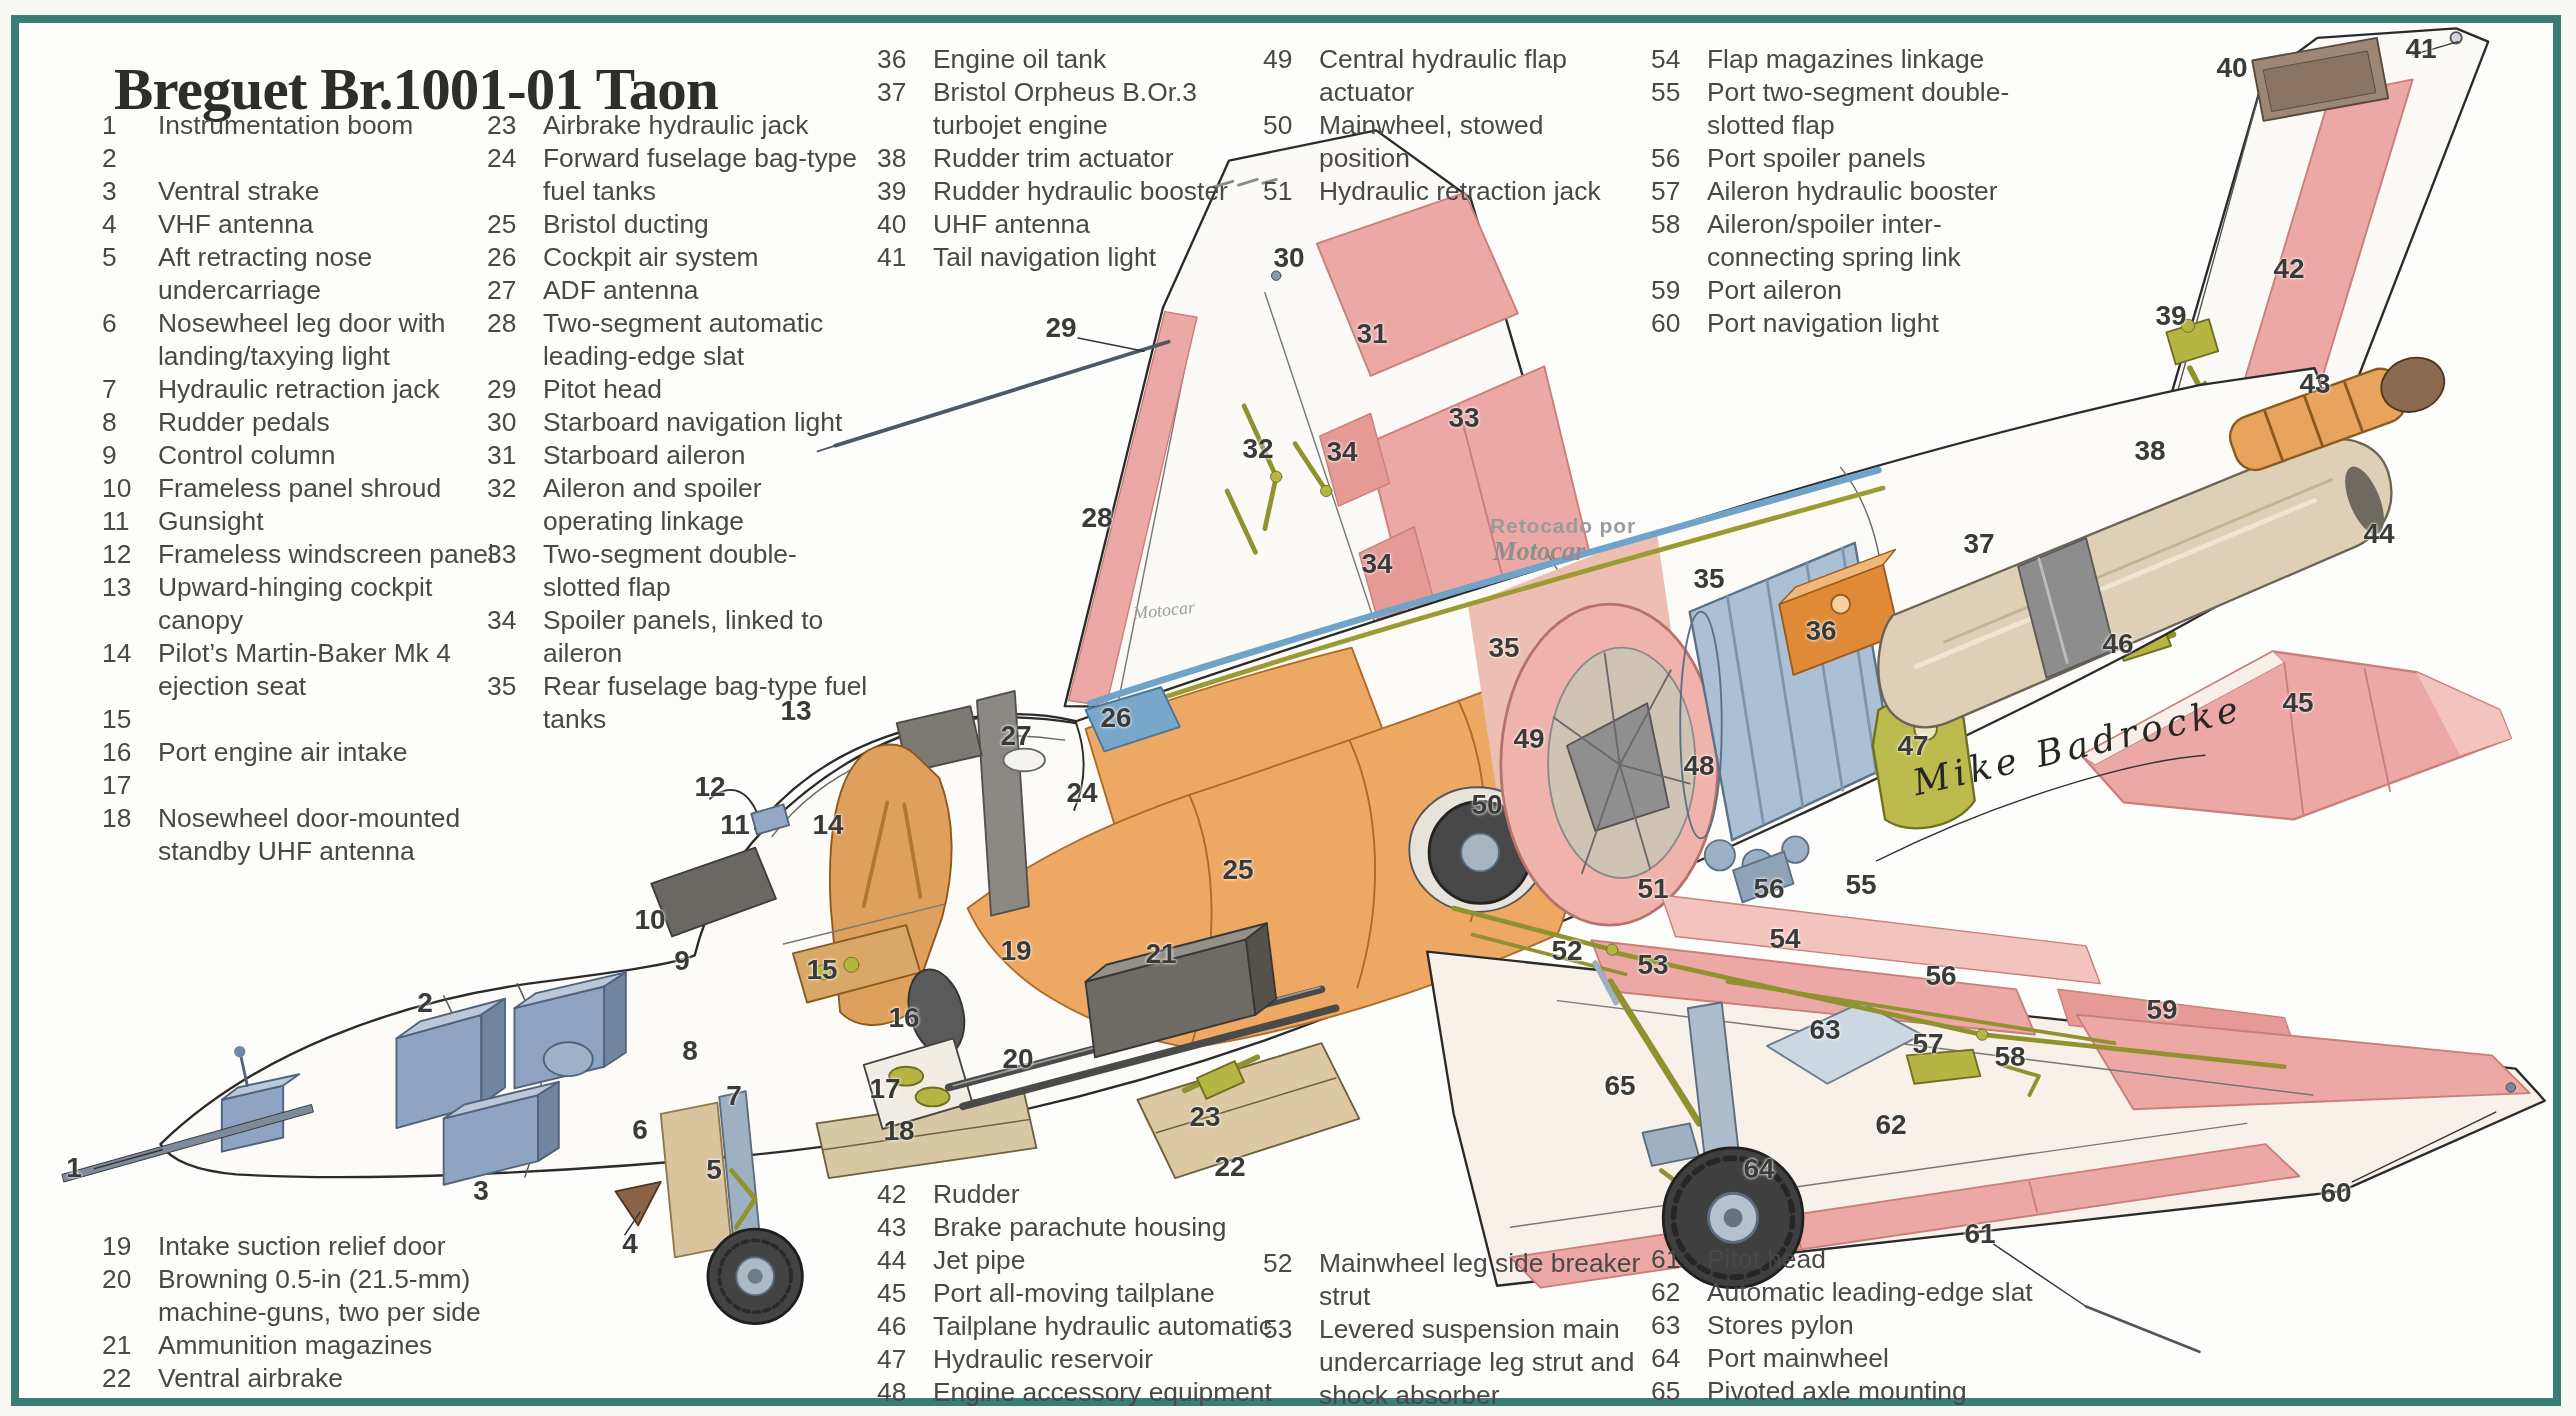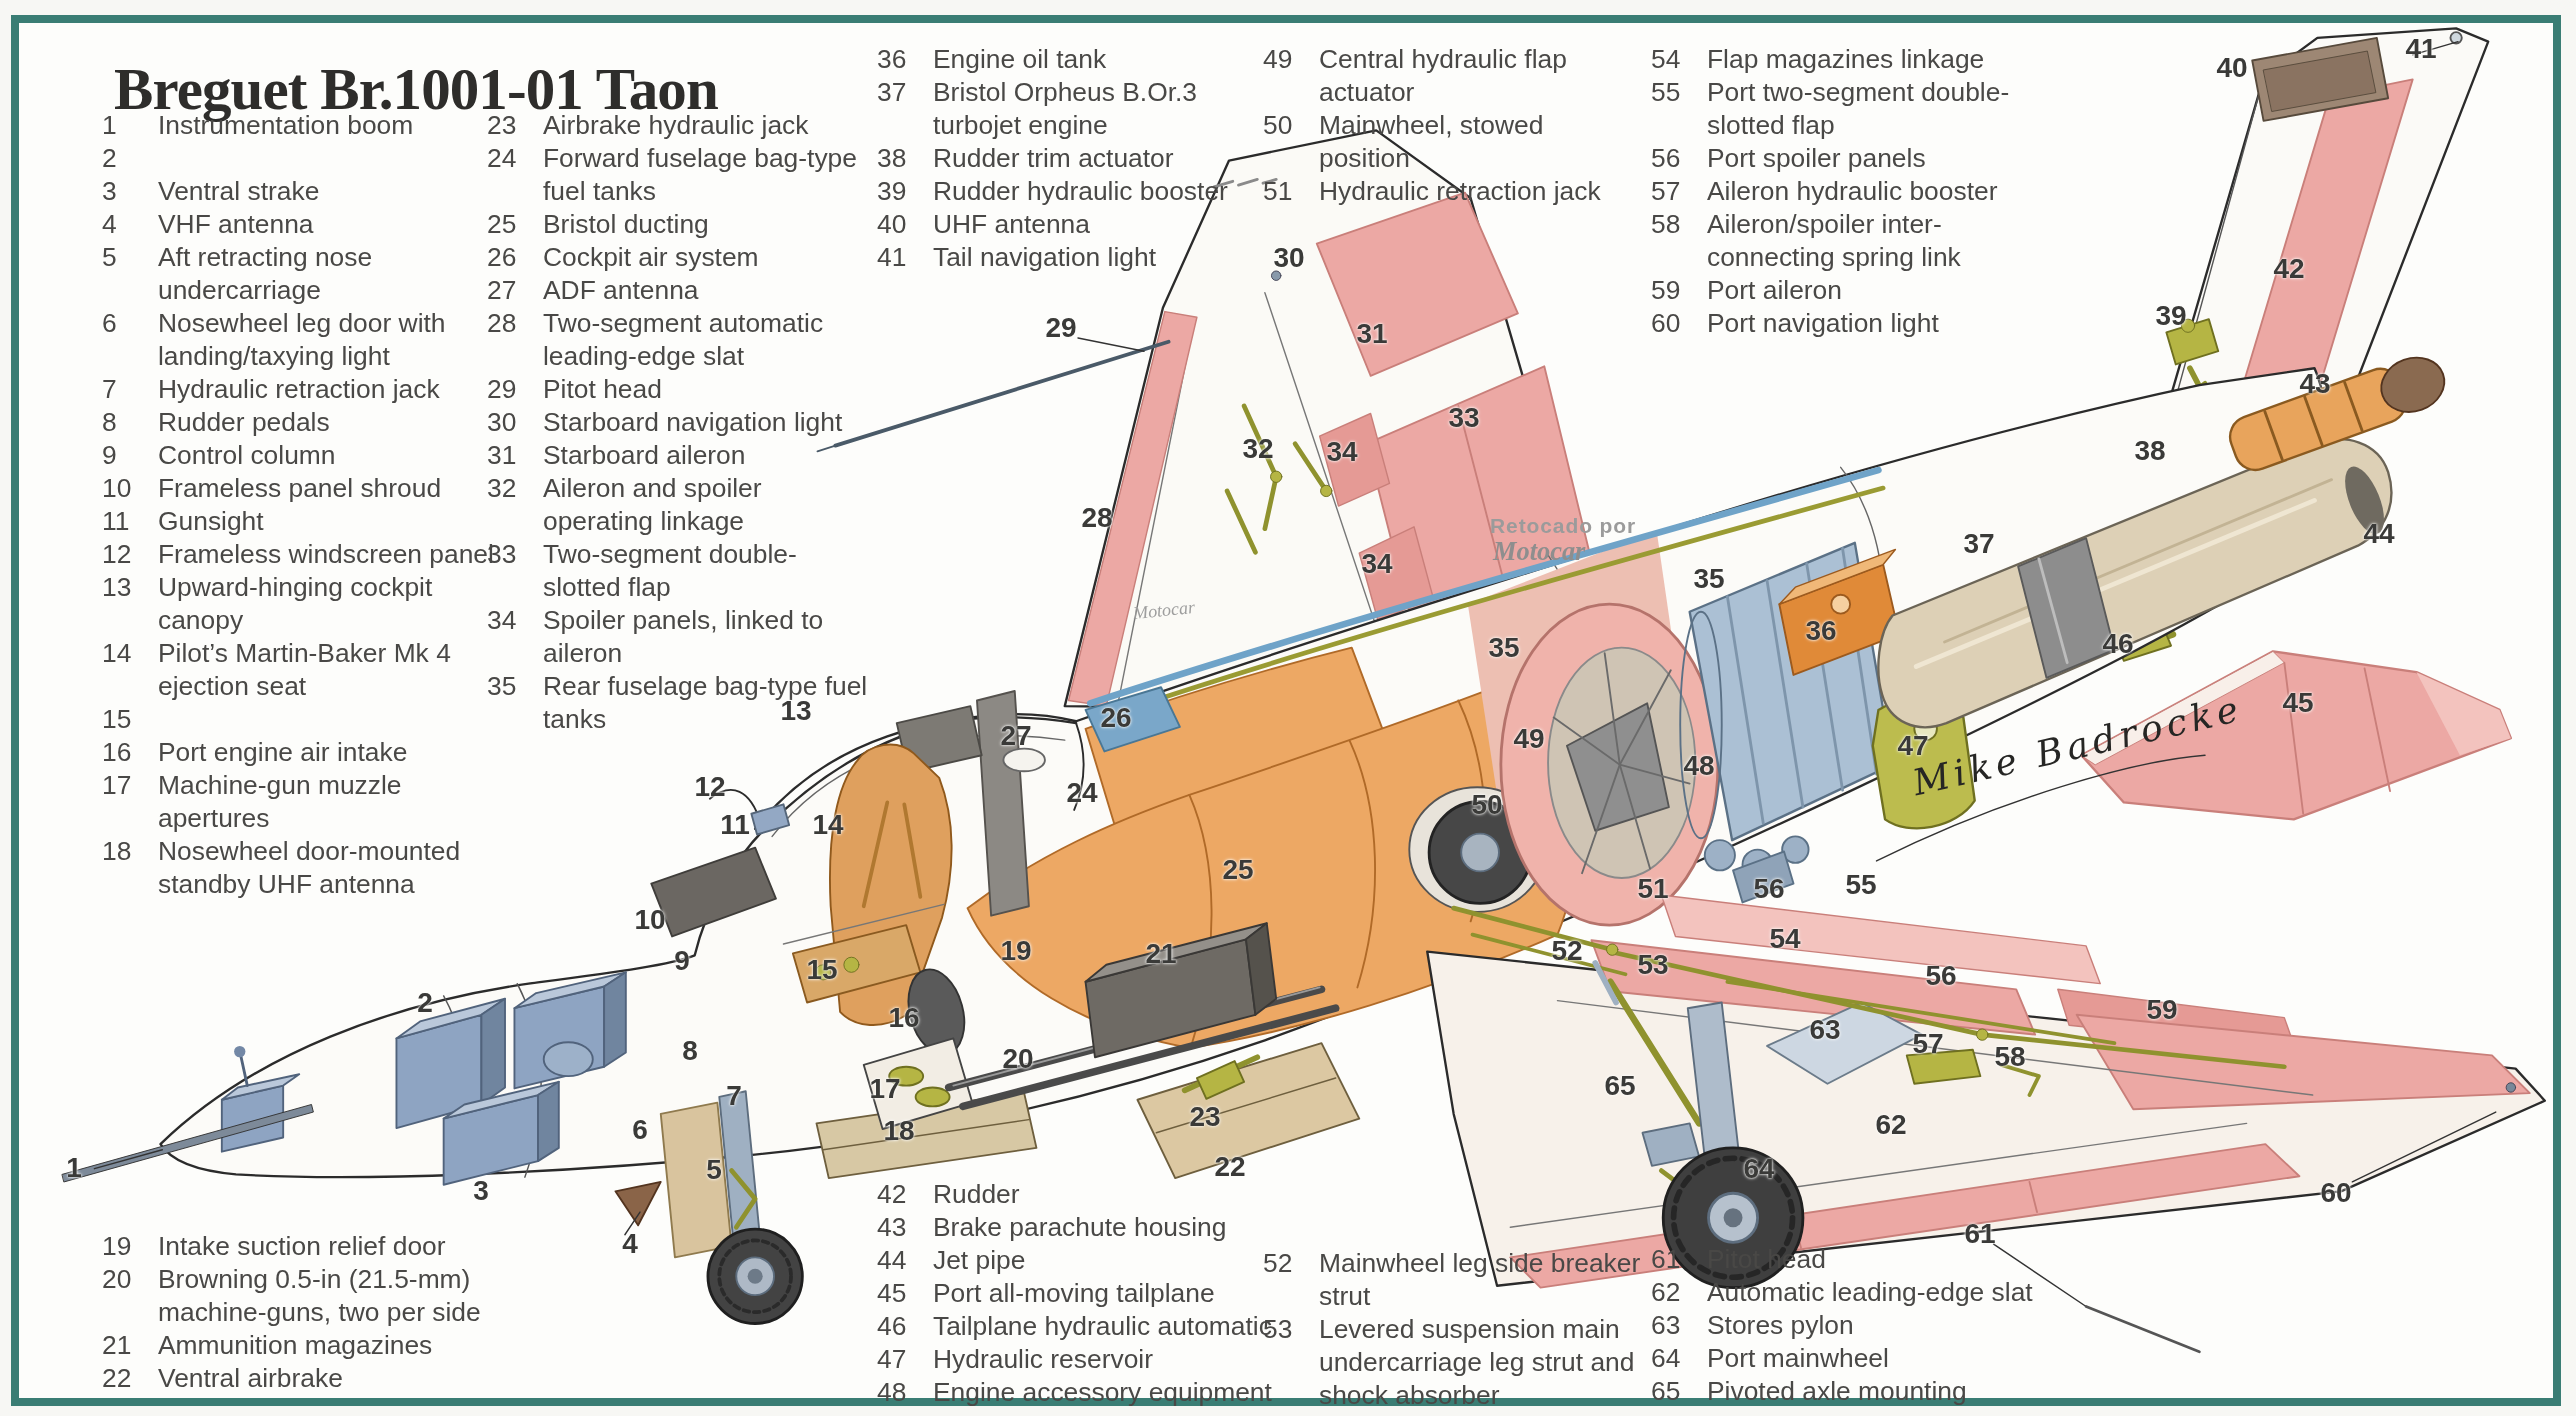--- a/index.html
+++ b/index.html
@@ -405,22 +405,20 @@
     </div>
     <div class="part-row">
       <span class="part-num">15</span>
     </div>
     <div class="part-row">
       <span class="part-num">16</span>
       <span class="part-label">Port engine air intake</span>
     </div>
     <div class="part-row">
       <span class="part-num">17</span>
-      <span class="part-label">Machine-gun muzzle
-apertures</span>
     </div>
     <div class="part-row">
       <span class="part-num">18</span>
       <span class="part-label">Nosewheel door-mounted
 standby UHF antenna</span>
     </div>
   </div>
 <div class="parts-col col-c2">
     <div class="part-row">
       <span class="part-num">23</span>

